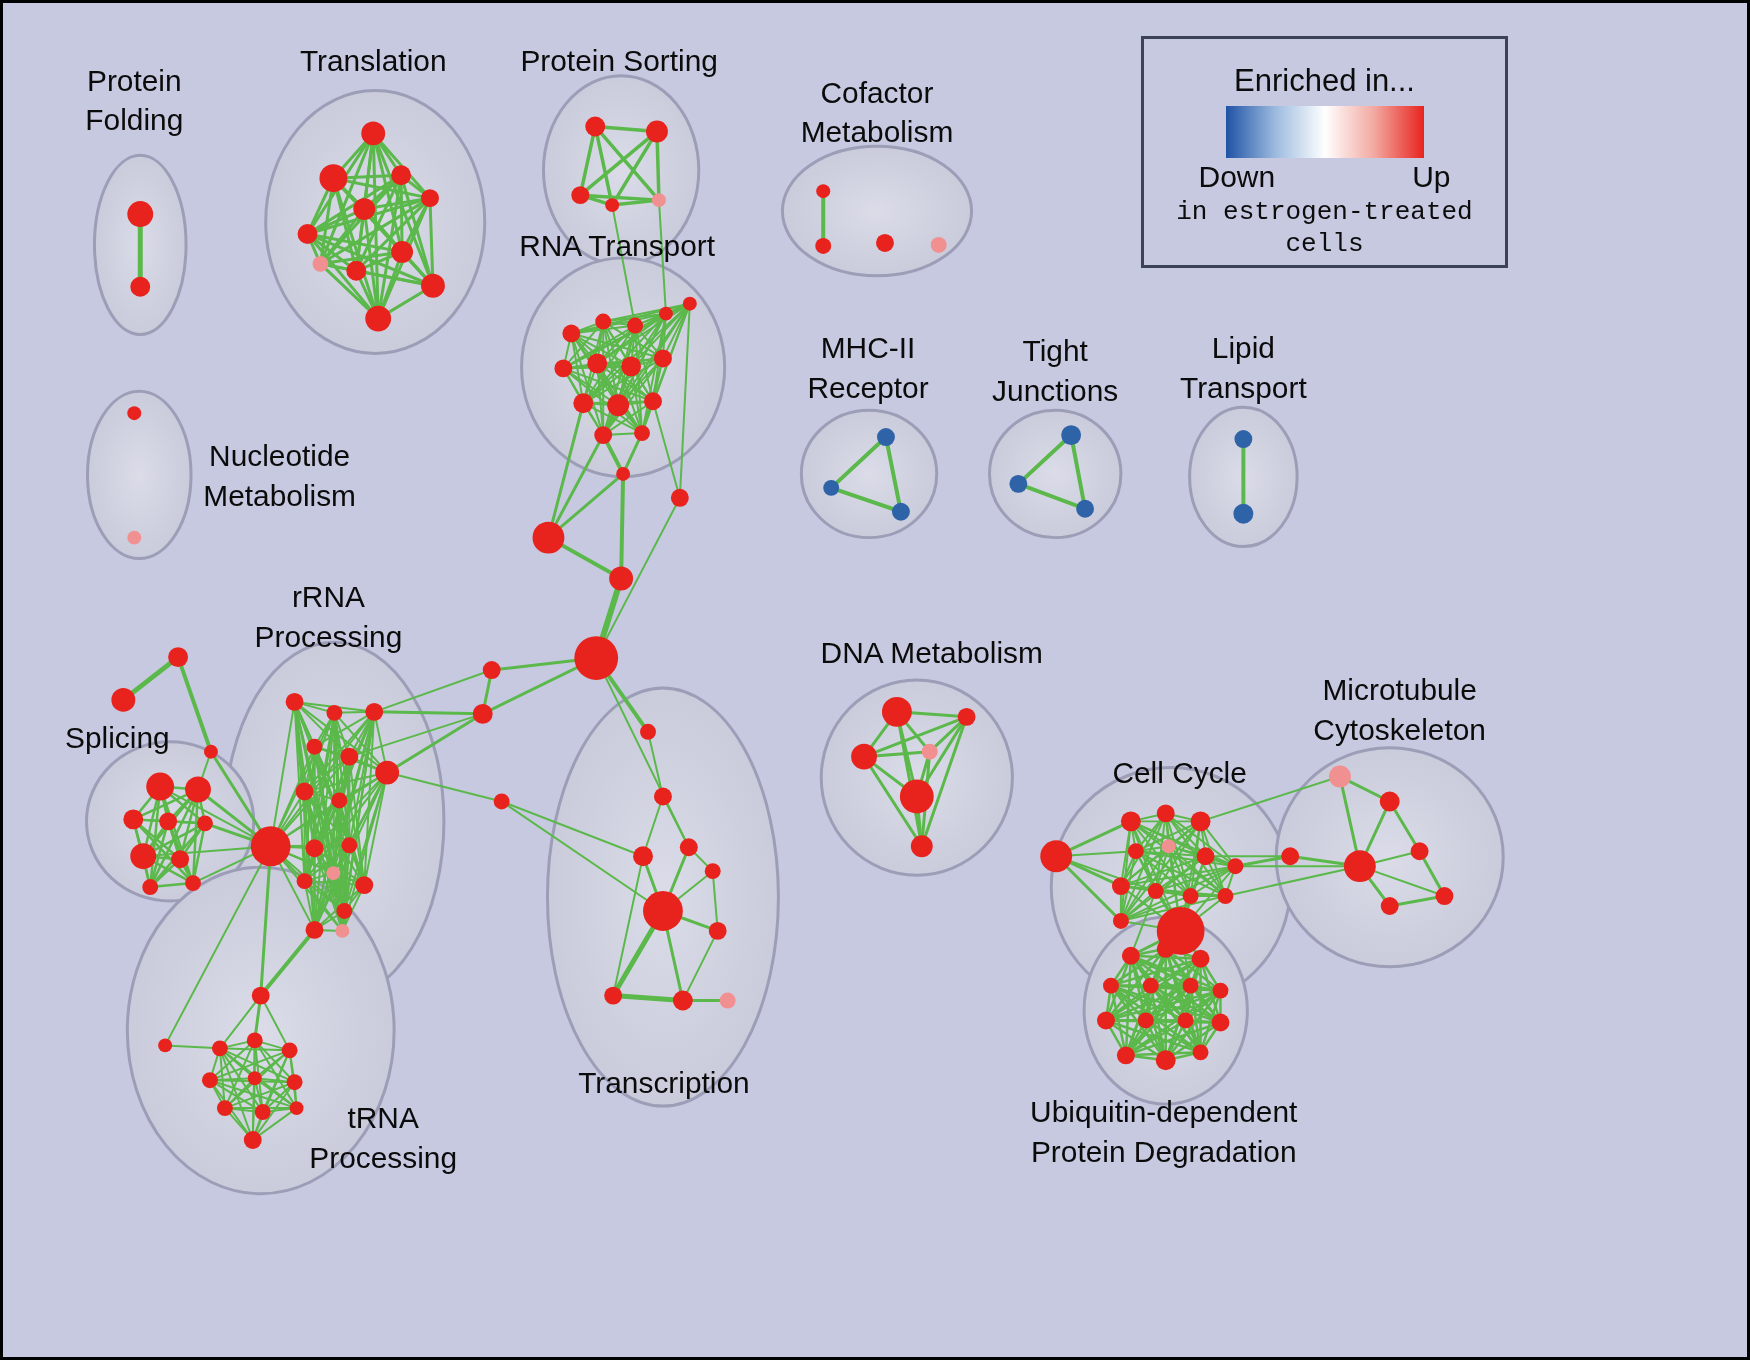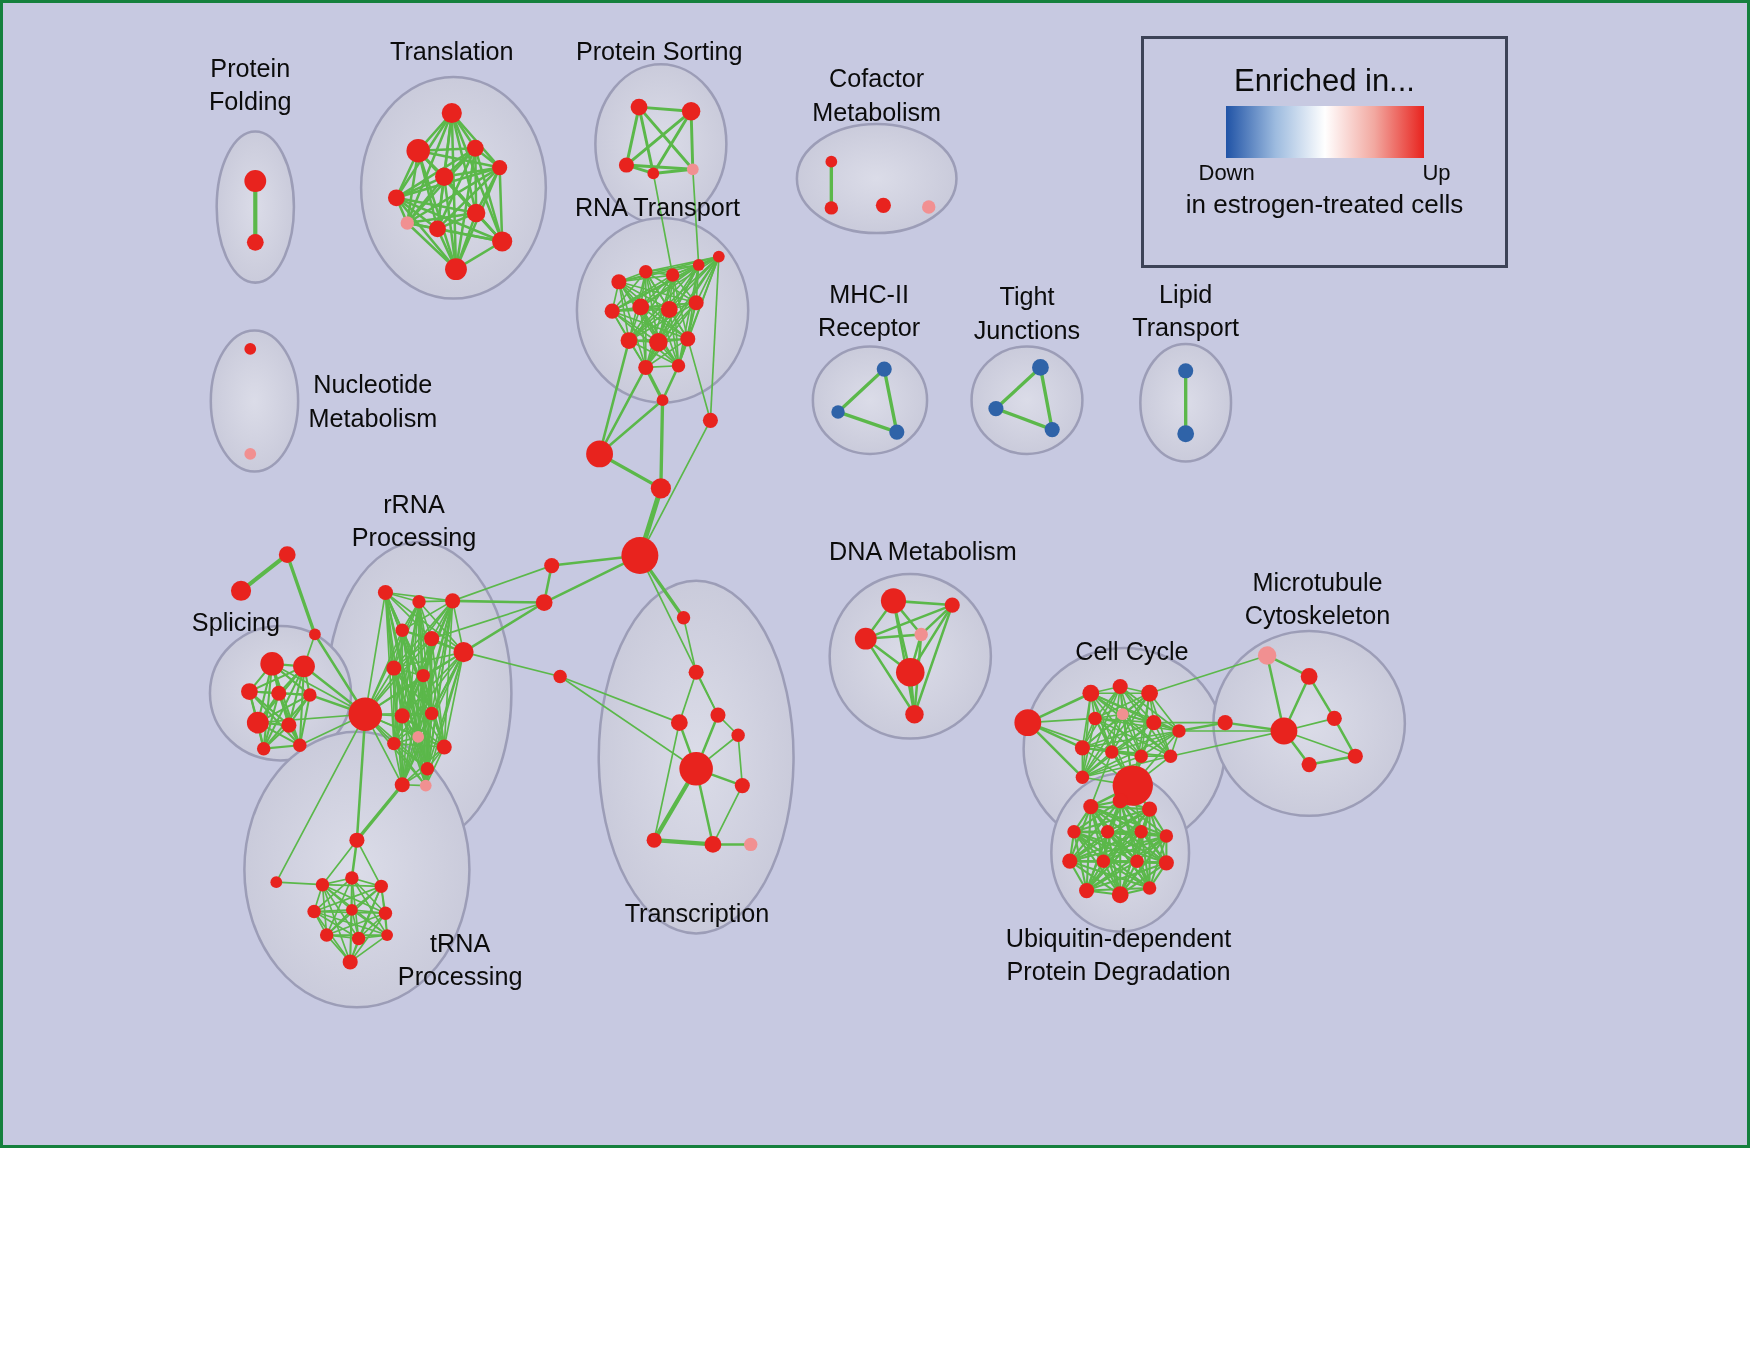--- a/index.html
+++ b/index.html
@@ -1,30 +1,30 @@
 <!DOCTYPE html>
 <html><head>
 <meta charset="utf-8">
 <style>
   html,body{margin:0;padding:0;background:#ffffff;}
   .figure{
-    position:relative;width:1750px;height:1148px;
-    border:3px solid #15803d;box-sizing:border-box;overflow:hidden;
+    position:relative;width:1750px;height:1360px;
+    border:3px solid #000000;box-sizing:border-box;overflow:hidden;
     font-family:"Liberation Sans",sans-serif;
   }
   #network-svg{position:absolute;left:0;top:0;width:100%;height:100%;}
   #network-svg text{font-family:"Liberation Sans",sans-serif;font-size:30px;}
   .legend{
     position:absolute;left:1138px;top:33px;width:367px;height:232px;
     border:3px solid #3d4357;box-sizing:border-box;text-align:center;
   }
   .legend-title{font-size:31px;margin-top:24px;color:#0c0c0c;}
   .legend-gradient{width:198px;height:52px;margin:7px auto 2px;}
-  .legend-ends{display:flex;justify-content:space-between;width:252px;margin:0 auto 2px;font-size:22px;color:#0c0c0c;}
-  .legend-sub{font-size:26px;color:#0c0c0c;line-height:32px;}
+  .legend-ends{display:flex;justify-content:space-between;width:252px;margin:0 auto 2px;font-size:30px;color:#0c0c0c;}
+  .legend-sub{font-size:26px;color:#0c0c0c;line-height:32px;font-family:Liberation Mono, monospace;}
 </style>
 </head>
 <body>
 
 <div class="figure" style="background: rgb(199, 201, 225);">
 
   <svg id="network-svg" viewBox="0 0 1750 1360">
     <defs>
       <radialGradient id="ellgrad">
         <stop offset="0%" stop-color="#dbdce8"></stop>

